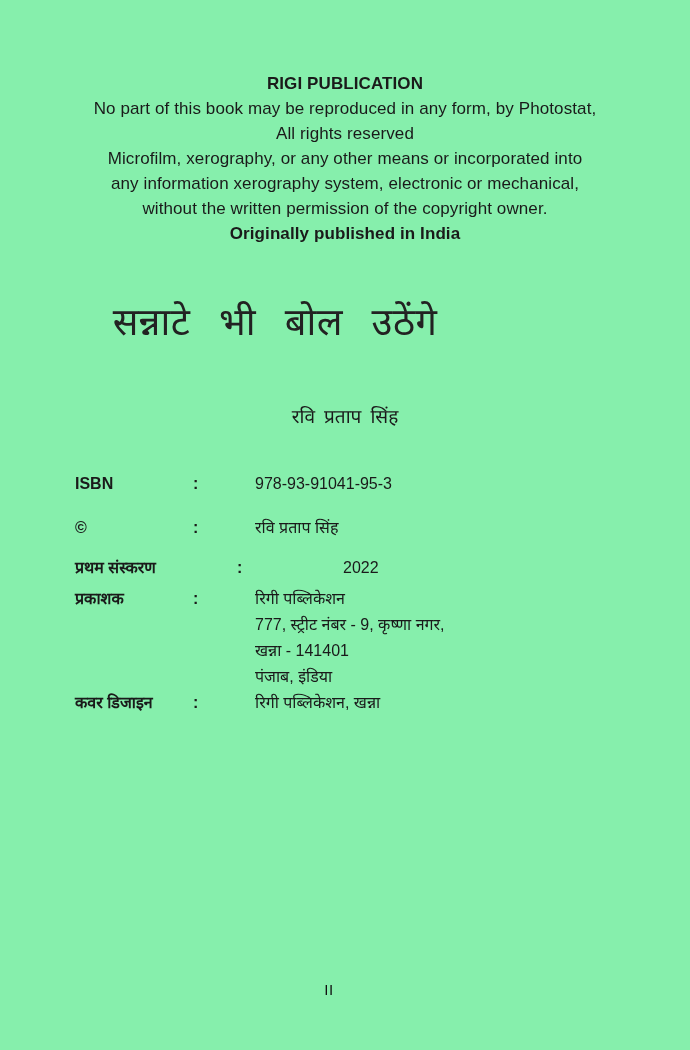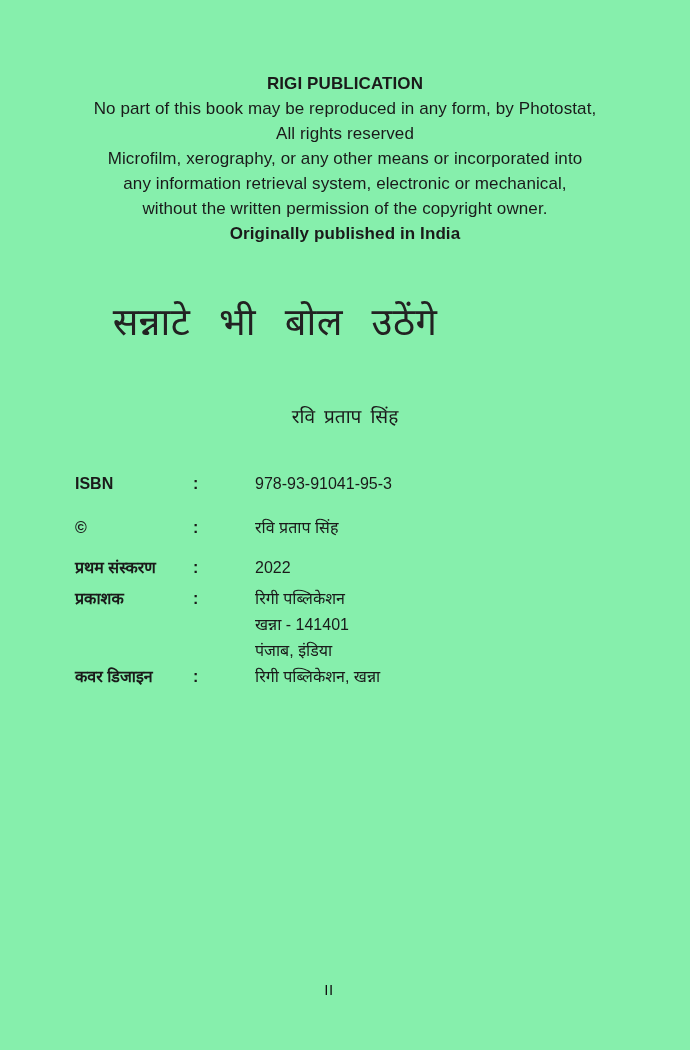--- a/index.html
+++ b/index.html
@@ -81,21 +81,21 @@
     font-weight: bold;
   }
   .info-colon {
     width: 62px;
     flex: 0 0 62px;
     font-weight: bold;
   }
   .info-value { flex: 1; }
   .row-isbn     { margin-bottom: 18px; }
   .row-copyright{ margin-bottom: 14px; }
-  .row-edition  { margin-bottom: 5px;  }
+  .row-edition  { margin-bottom: 5px; gap: 44px;  }
   .value-line { line-height: 26px; }
   
   .page-number {
     position: absolute;
     top: 981px;
     left: 0;
     width: 658px;
     text-align: center;
     font-size: 15px;
     letter-spacing: 0.5px;
@@ -105,21 +105,21 @@
 </head>
 <body>
 
 <div class="page">
 
   <div class="notice-block">
     <div class="notice-line bold">RIGI PUBLICATION</div>
     <div class="notice-line">No part of this book may be reproduced in any form, by Photostat,</div>
     <div class="notice-line">All rights reserved</div>
     <div class="notice-line">Microfilm, xerography, or any other means or incorporated into</div>
-    <div class="notice-line">any information retrieval system, electronic or mechanical,</div>
+    <div class="notice-line">any information xerography system, electronic or mechanical,</div>
     <div class="notice-line">without the written permission of the copyright owner.</div>
     <div class="notice-line bold">Originally published in India</div>
   </div>
 
   <h1 class="book-title">सन्नाटे भी बोल उठेंगे</h1>
 
   <div class="book-author">रवि प्रताप सिंह</div>
 
   <div class="info-table">
 
@@ -139,20 +139,21 @@
       <div class="info-label">प्रथम संस्करण</div>
       <div class="info-colon">:</div>
       <div class="info-value">2022</div>
     </div>
 
     <div class="info-row row-publisher">
       <div class="info-label">प्रकाशक</div>
       <div class="info-colon">:</div>
       <div class="info-value">
         <div class="value-line">रिगी पब्लिकेशन</div>
+        <div class="value-line">777, स्ट्रीट नंबर - 9, कृष्णा नगर,</div>
         <div class="value-line">खन्ना - 141401</div>
         <div class="value-line">पंजाब, इंडिया</div>
       </div>
     </div>
 
     <div class="info-row row-cover">
       <div class="info-label">कवर डिजाइन</div>
       <div class="info-colon">:</div>
       <div class="info-value">रिगी पब्लिकेशन, खन्ना</div>
     </div>

